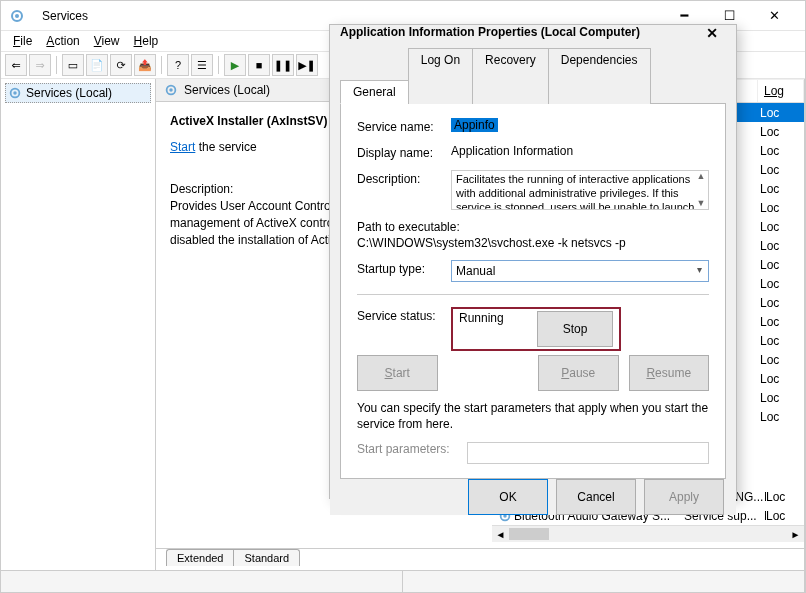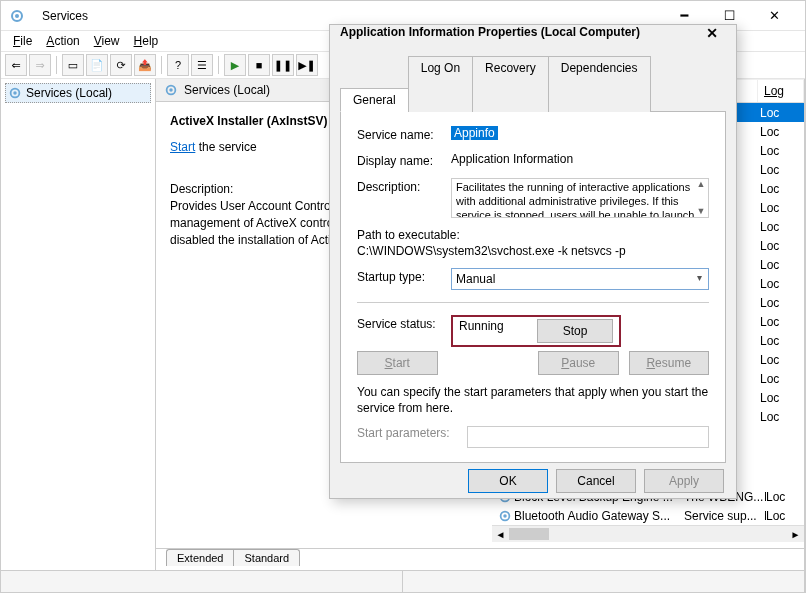--- a/index.html
+++ b/index.html
@@ -56,30 +56,30 @@
 .dlg-title .t { flex:1; }
 .dlg-title .x { width:28px; text-align:center; cursor:pointer; font-size:14px; }
 .dlg-body { flex:1; padding:6px 10px 0 10px; display:flex; flex-direction:column; }
 .dlg-tabs { display:flex; border-bottom:1px solid #bbb; font-size:12px; }
 .dlg-tabs .dtab { padding:4px 12px; border:1px solid #bbb; border-bottom:none; margin-right:-1px; background:#f0f0f0; cursor:pointer; position:relative; top:1px; }
 .dlg-tabs .dtab.active { background:#fff; border-bottom:1px solid #fff;margin-top:32px; }
 .dlg-panel { flex:1; background:#fff; border:1px solid #bbb; border-top:none; padding:14px 16px; display:flex; flex-direction:column; gap:10px; font-size:12px; }
 .prow { display:flex; align-items:flex-start; }
 .prow .lbl { width:94px; padding-top:2px; }
 .prow .val { flex:1; }
-.sel-name { background:#0078d7; color:#ffffff; padding:0 3px; }
+.sel-name { background:#0078d7; color:#000000; padding:0 3px; }
 .desc-box { flex:1; border:1px solid #ccc; height:40px; padding:2px 4px; font-size:11px; line-height:1.25; position:relative; overflow:hidden; }
 .desc-box .mini-scroll { position:absolute; right:0; top:0; bottom:0; width:14px; display:flex; flex-direction:column; justify-content:space-between; align-items:center; font-size:9px; color:#666; }
 .combo { flex:1; border:1px solid #7aa7d7; background:#fff; height:22px; display:flex; align-items:center; padding:0 4px; position:relative; cursor:pointer; }
 .combo:after { content:"▾"; position:absolute; right:6px; top:3px; font-size:10px; color:#555; }
 .hr { border-top:1px solid #ccc; margin:2px 0 2px 0; }
 .status-box { border:2px solid #8e1f34; padding:2px 6px; display:flex; align-items:flex-start; gap:8px; }
 .status-box .sv { width:70px; }
 .btnrow { display:flex; gap:10px; }
-.btn { flex:1; height:24px; border:1px solid #adadad; background:#e1e1e1; display:flex; align-items:center; justify-content:center; cursor:pointer; font-size:12px; }
+.btn { flex:1; height:36px; border:1px solid #adadad; background:#e1e1e1; display:flex; align-items:center; justify-content:center; cursor:pointer; font-size:12px; }
 .btn.disabled { color:#8a8a8a; cursor:default; }
 .param-label { color:#8a8a8a; width:110px; }
 .param-box { flex:1; border:1px solid #ccc; height:22px; background:#fff; }
 .dlg-footer { height:40px; display:flex; align-items:center; justify-content:flex-end; gap:8px; padding:0 12px; background:#f0f0f0; }
 .dlg-footer .btn { flex:none; width:80px; }
 .gear-svg { width:14px; height:14px; }
 </style>
 </head>
 <body>
 

